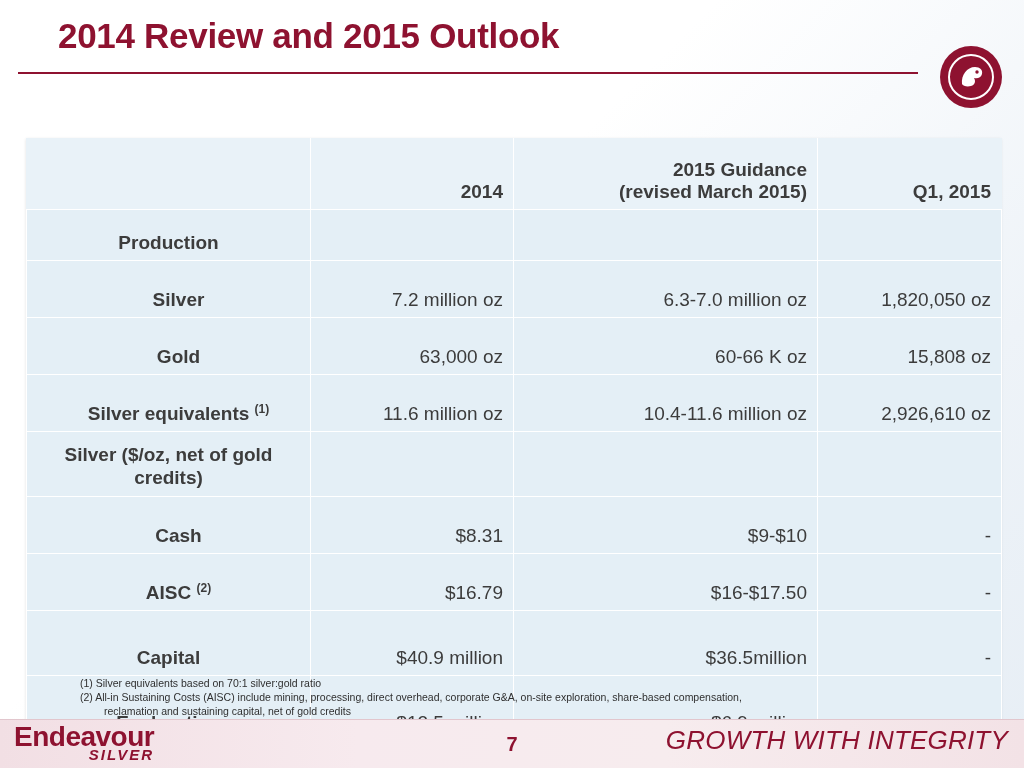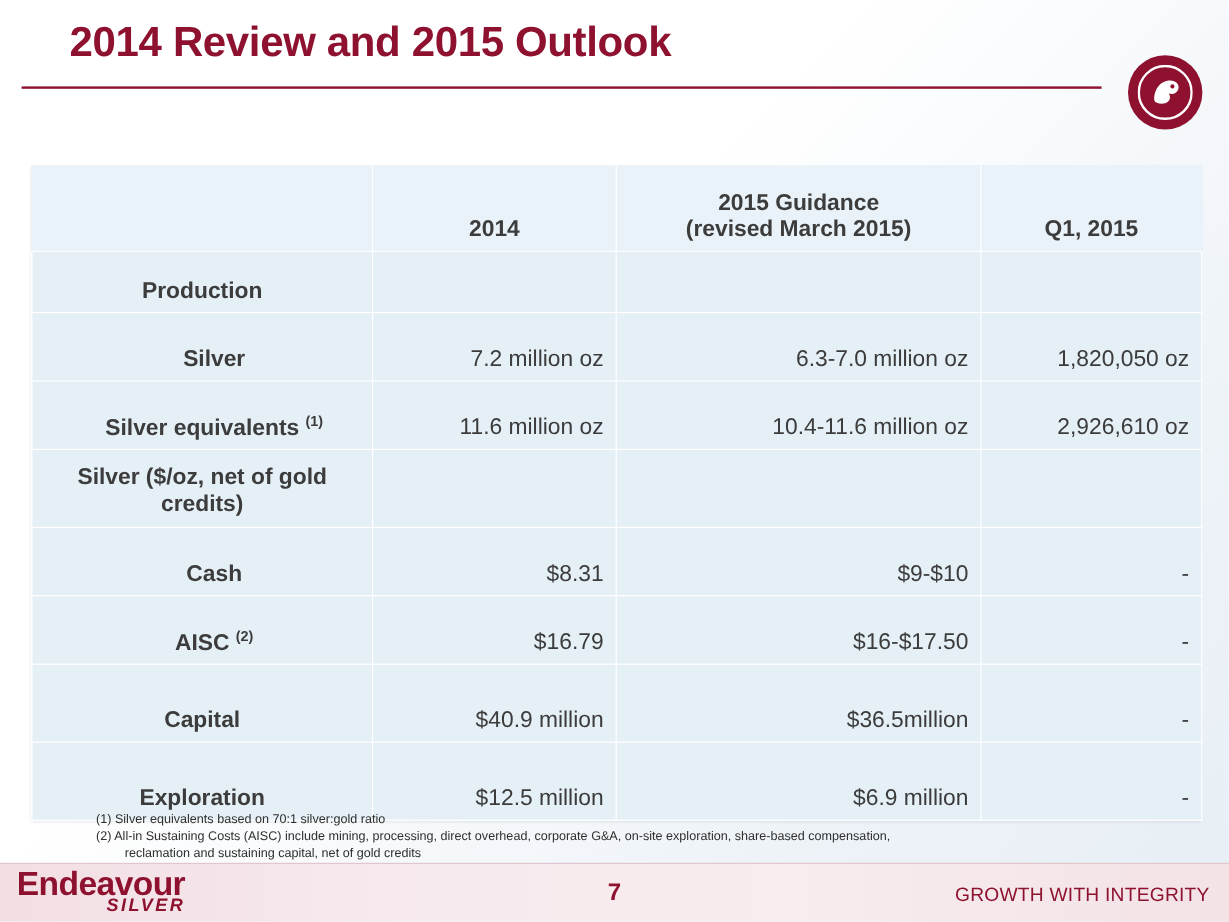--- a/index.html
+++ b/index.html
@@ -76,21 +76,21 @@
     border: 1px solid #ffffff;
     font-size: 19px;
     color: #3c3c3c;
     padding: 6px 10px;
     vertical-align: bottom;
     background: #e4eff6;
   }
   table.data thead th {
     background: #e9f2f8;
     font-weight: bold;
-    text-align: center;
+    text-align: right;
     height: 58px;
     line-height: 1.15;
     border-top: 1px solid #e9f2f8;
   }
   table.data thead th.blank { border-left: 1px solid #e9f2f8; }
   table.data thead th.last { border-right: 1px solid #e9f2f8; }
   .hdr2 { display: block; }
 
   td.rowlabel {
     text-align: center;
@@ -164,23 +164,24 @@
     bottom: 12px;
     text-align: center;
     font-size: 20px;
     font-weight: bold;
     color: #8e1230;
   }
   .tagline {
     position: absolute;
     right: 16px;
     bottom: 12px;
-    font-size: 16px;
+    font-size: 26px;
     color: #8e1230;
     letter-spacing: 0.2px;
+    font-style: italic;
   }
 </style>
 </head>
 <body>
 
 <div class="slide">
 
   <div class="title">2014 Review and 2015 Outlook</div>
   <div class="title-rule"></div>
 
@@ -218,20 +219,26 @@
           <td class="empty"></td>
           <td class="empty"></td>
         </tr>
         <tr class="tall">
           <td class="rowlabel indent">Silver</td>
           <td class="val">7.2 million oz</td>
           <td class="val">6.3-7.0 million oz</td>
           <td class="val">1,820,050 oz</td>
         </tr>
         <tr class="tall">
+          <td class="rowlabel indent">Gold</td>
+          <td class="val">63,000 oz</td>
+          <td class="val">60-66 K oz</td>
+          <td class="val">15,808 oz</td>
+        </tr>
+        <tr class="tall">
           <td class="rowlabel indent"><span>Silver equivalents</span> <sup>(1)</sup></td>
           <td class="val">11.6 million oz</td>
           <td class="val">10.4-11.6 million oz</td>
           <td class="val">2,926,610 oz</td>
         </tr>
         <tr class="r-costs taller">
           <td class="rowlabel">Silver ($/oz, net of gold credits)</td>
           <td class="empty"></td>
           <td class="empty"></td>
           <td class="empty"></td>

